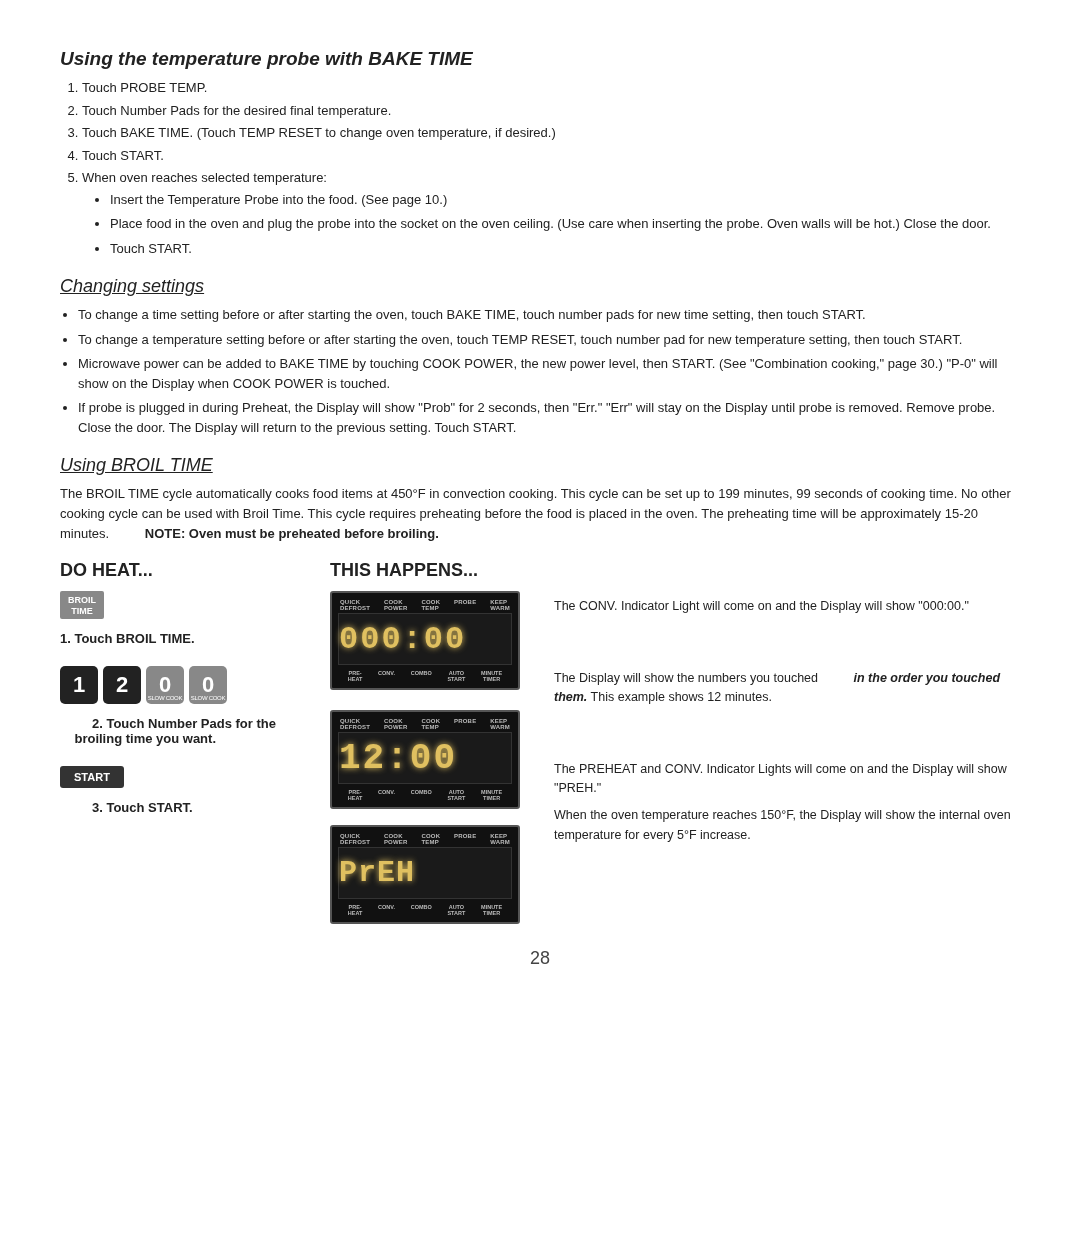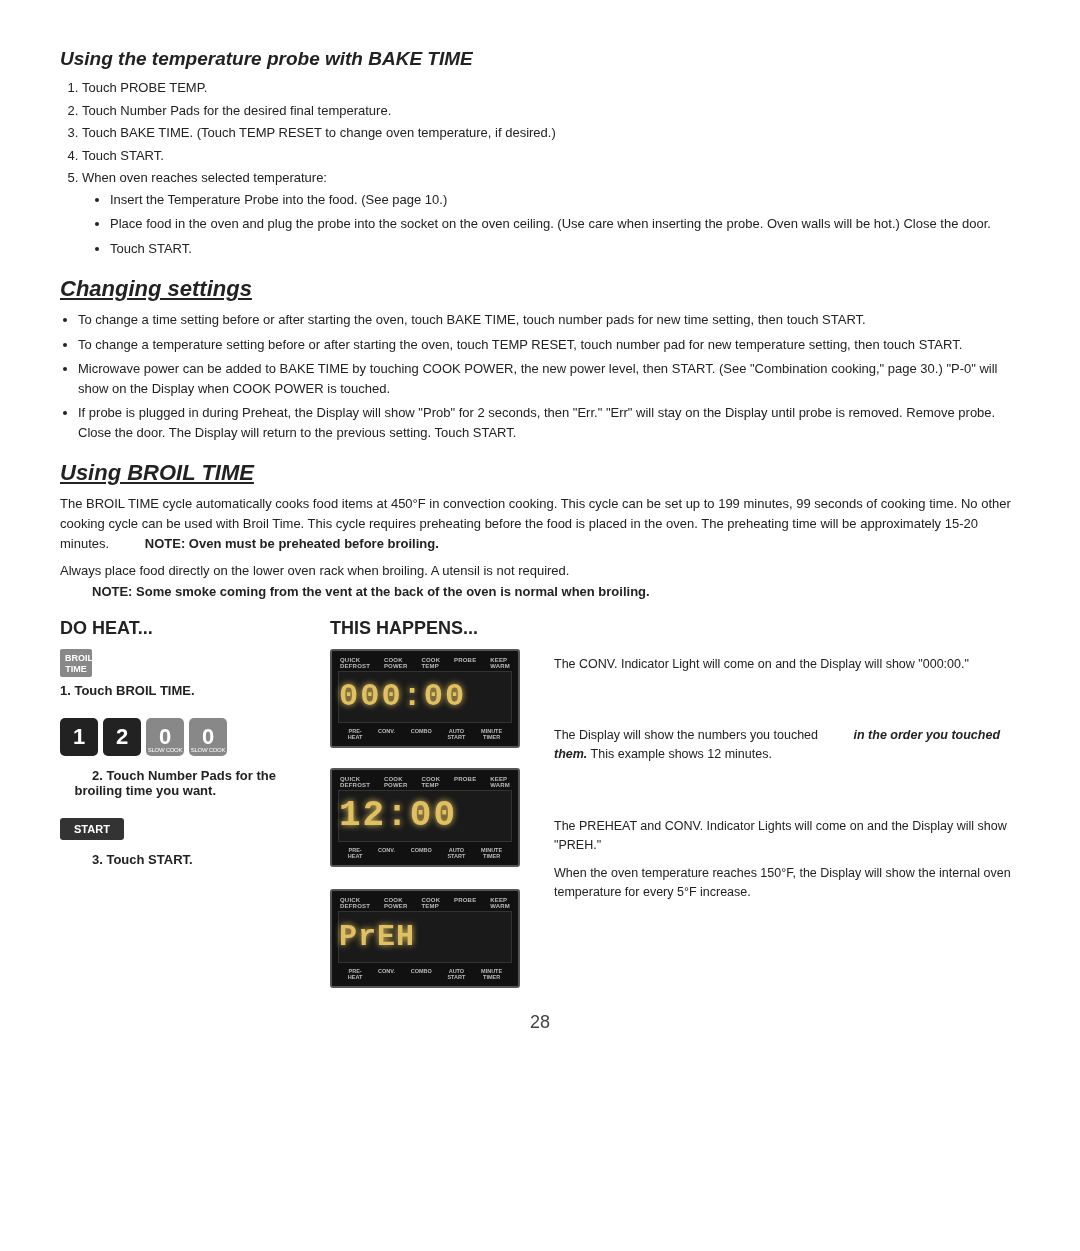--- a/index.html
+++ b/index.html
@@ -13,22 +13,22 @@
       padding: 30px 60px 40px 60px;
     }
     h2 {
       font-size: 19px;
       font-weight: 900;
       margin-bottom: 8px;
       margin-top: 18px;
       font-style: italic;
     }
     h3 {
-      font-size: 22px;
-      font-weight: 700;
+      font-size: 18px;
+      font-weight: 400;
       text-decoration: underline;
       margin-bottom: 8px;
       margin-top: 18px;
       font-style: italic;
     }
     ol {
       padding-left: 22px;
       margin-bottom: 6px;
     }
     ol li {
@@ -91,22 +91,23 @@
     .btn-broil {
       display: inline-block;
       background: #888;
       color: #fff;
       font-size: 9px;
       font-weight: bold;
       text-align: center;
       padding: 4px 5px;
       line-height: 1.2;
       border-radius: 2px;
-      width: 32px;
+      width: 44px;
       height: 28px;
+      margin-bottom: 6px;
     }
 
     .step-label {
       font-weight: bold;
       font-size: 13px;
       margin-top: 6px;
     }
 
     
     .numpad-row {
@@ -266,25 +267,20 @@
     <li>If probe is plugged in during Preheat, the Display will show "Prob" for 2 seconds, then "Err." "Err" will stay on the Display until probe is removed. Remove probe. Close the door. The Display will return to the previous setting. Touch START.</li>
   </ul>
 </section>
 
 <section class="broil-section">
   <h3>Using BROIL TIME</h3>
   <p>
     <span>The BROIL TIME cycle automatically cooks food items at 450°F in convection cooking. This cycle can be set up to 199 minutes, 99 seconds of cooking time. No other cooking cycle can be used with Broil Time. This cycle requires preheating before the food is placed in the oven. The preheating time will be approximately 15-20 minutes.</span>
     <span class="bold">NOTE: Oven must be preheated before broiling.</span>
   </p>
-  <p>
-    <span>Always place food directly on the lower oven rack when broiling. A utensil is not required.</span>
-    <br>
-    <span class="bold">NOTE: Some smoke coming from the vent at the back of the oven is normal when broiling.</span>
-  </p>
 
   <div class="do-happens-table">
     <div class="col-do">
       <div class="col-header">DO HEAT...</div>
 
       <div class="row-content-do" style="margin-bottom:20px;">
         <div class="btn-broil">BROIL<br>TIME</div>
         <div class="step-label">1. Touch BROIL TIME.</div>
       </div>
 
@@ -330,21 +326,21 @@
           <div class="display-bottom-bar">
             <span>PRE-<br>HEAT</span>
             <span>CONV.</span>
             <span>COMBO</span>
             <span>AUTO<br>START</span>
             <span>MINUTE<br>TIMER</span>
           </div>
         </div>
       </div>
 
-      <div style="margin-bottom:22px;">
+      <div style="margin-bottom:16px;">
         <div class="display-panel">
           <div class="display-top-bar">
             <span>QUICK<br>DEFROST</span>
             <span>COOK<br>POWER</span>
             <span>COOK<br>TEMP</span>
             <span>PROBE</span>
             <span>KEEP<br>WARM</span>
           </div>
           <div class="display-screen">
             <span class="display-digits large">12:00</span>

